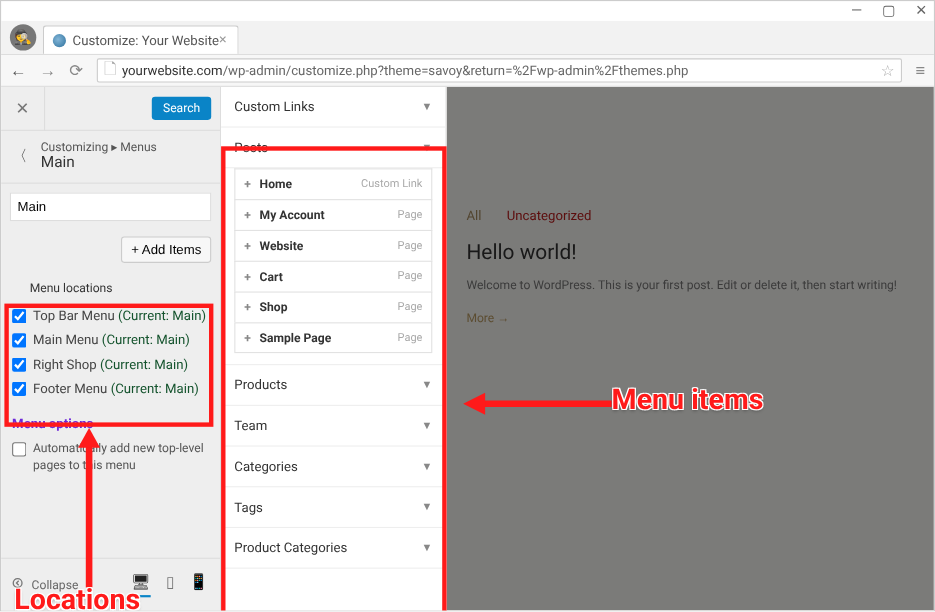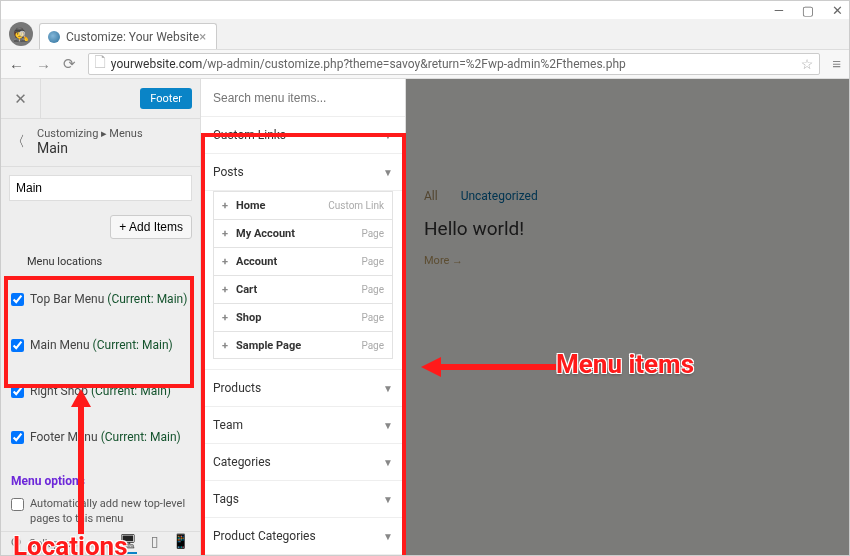--- a/index.html
+++ b/index.html
@@ -30,21 +30,21 @@
     .cz-breadcrumb { display: flex; align-items: center; padding: 8px 10px 10px; border-bottom: 1px solid #ddd; }
     .cz-back { font-size: 14px; color: #444; margin-right: 12px; }
     .cz-breadcrumb .bc { font-size: 11px; color: #555; }
     .cz-breadcrumb .bc strong { display: block; font-size: 14px; color: #333; font-weight: normal; }
     .cz-name { padding: 8px; }
     .cz-name input { width: 100%; height: 26px; border: 1px solid #ddd; padding: 0 6px; font-size: 12px; background: #fff; }
     .cz-add { display: flex; justify-content: flex-end; padding: 6px 8px 10px; }
     .cz-add button { border: 1px solid #ccc; background: #f7f7f7; padding: 4px 8px; font-size: 12px; border-radius: 3px; cursor: pointer; }
     .cz-section-h { padding: 6px 26px 6px; font-weight: normal; font-size: 11px; color: #333; }
     .cz-locs { padding: 2px 10px 6px; }
-    .cz-loc { display: flex; align-items: center; padding: 16px 0; font-size: 12px; color: #444; }
+    .cz-loc { display: flex; align-items: center; padding: 4px 0; font-size: 12px; color: #444; }
     .cz-loc input { margin-right: 6px; }
     .cz-loc .cur { color: #14532d; margin-left: 3px; text-align: center; }
     .cz-opts-h { padding: 8px 10px 4px; font-weight: bold; font-size: 12px; color: #6d28d9; }
     .cz-auto { padding: 4px 10px; display: flex; align-items: flex-start; font-size: 11px; color: #555; line-height: 1.4; }
     .cz-auto input { margin-right: 6px; margin-top: 2px; flex-shrink: 0; }
     .cz-bottom { margin-top: auto; height: 48px; border-top: 1px solid #ddd; display: flex; align-items: center; padding: 0 10px; color: #666; font-size: 11px; }
     .cz-bottom .collapse svg { margin-right:5px; }
     .cz-bottom .devs { margin-left: auto; display: flex; gap: 14px; font-size: 14px; color: #777; }
     .cz-bottom .devs .active { color: #222; border-bottom: 2px solid #0a84c7; padding-bottom: 3px; }
 
@@ -60,21 +60,21 @@
     .mp-item .plus { color: #888; margin-right: 8px; font-weight: bold; }
     .mp-item .mp-label { color: #333; font-weight: bold; }
     .mp-item .mp-type { margin-left: auto; color: #aaa; font-size: 10px; }
 
     .preview { flex: 1; background: #f7f6f3; position: relative; overflow:hidden; }
     .pv-cover { position: absolute; inset: 0; background: rgba(0,0,0,0.5); pointer-events: none; }
     .pv-logo { position: absolute; top: 20px; left: 50%; transform: translateX(48px); letter-spacing: 8px; color: #ddd; font-size: 16px; z-index: 2; }
     .pv-content { position: absolute; top: 110px; left: 18px; right: 10px; color: #555; }
     .pv-cats { font-size: 12px; color: #7a6; }
     .pv-cats .all { color: #a48a5f; margin-right: 20px; }
-    .pv-cats .uncat { color: #0369a1; }
+    .pv-cats .uncat { color: #b91c1c; }
     .pv-date { margin-top: 60px; font-size: 11px; color: #aaa; }
     .pv-date::before { content: ""; display: inline-block; width: 24px; height: 1px; background: #ccc; vertical-align: middle; margin-right: 12px; }
     .pv-title { margin-top: 14px; font-size: 19px; color: #333; }
     .pv-body { margin-top: 12px; font-size: 11px; color: #777; line-height: 1.5; }
     .pv-more { margin-top: 14px; font-size: 11px; color: #b89a62; }
 
     
     .hl-box { position: absolute; border: 4px solid #ff1a1a; pointer-events: none; z-index: 10; }
     .hl-locations { left: 3px; top: 197px; width: 190px; height: 112px; }
     .hl-menuitems { left: 200px; top: 54px; width: 205px; height: 478px; }
@@ -114,21 +114,21 @@
       <span class="star" style="margin-left:auto">☆</span>
     </div>
     <span class="menu">≡</span>
   </div>
 
   <div class="viewport">
 
     <div class="customizer">
       <div class="cz-top">
         <div class="cz-close">✕</div>
-        <div class="cz-saved">Footer</div>
+        <div class="cz-saved">Search</div>
       </div>
       <div class="cz-breadcrumb">
         <div class="cz-back">〈</div>
         <div class="bc">
           <span>Customizing ▸ Menus</span>
           <strong>Main</strong>
         </div>
       </div>
       <div class="cz-name">
         <input type="text" value="Main" style="">
@@ -177,23 +177,20 @@
         </span>
         <span class="devs">
           <span class="active">🖥</span>
           <span>▯</span>
           <span>📱</span>
         </span>
       </div>
     </div>
 
     <div class="menu-panel">
-      <div class="mp-search">
-        <input type="text" placeholder="Search menu items..." style="">
-      </div>
       <div class="mp-sec">
           <div class="mp-sec-h">
             <span>Custom Links</span>
             <span class="chev">▼</span>
           </div>
         </div>
       <div class="mp-sec">
           <div class="mp-sec-h">
             <span>Posts</span>
             <span class="chev">▼</span>
@@ -206,21 +203,21 @@
               <span class="mp-label">Home</span>
               <span class="mp-type">Custom Link</span>
             </div>
           <div class="mp-item">
               <span class="plus">+</span>
               <span class="mp-label">My Account</span>
               <span class="mp-type">Page</span>
             </div>
           <div class="mp-item">
               <span class="plus">+</span>
-              <span class="mp-label">Account</span>
+              <span class="mp-label">Website</span>
               <span class="mp-type">Page</span>
             </div>
           <div class="mp-item">
               <span class="plus">+</span>
               <span class="mp-label">Cart</span>
               <span class="mp-type">Page</span>
             </div>
           <div class="mp-item">
               <span class="plus">+</span>
               <span class="mp-label">Shop</span>
@@ -266,20 +263,21 @@
 
     </div>
 
     <div class="preview">
       <div class="pv-content">
         <div class="pv-cats">
           <span class="all">All</span>
           <span class="uncat">Uncategorized</span>
         </div>
         <div class="pv-title">Hello world!</div>
+        <div class="pv-body">Welcome to WordPress. This is your first post. Edit or delete it, then start writing!</div>
         <div class="pv-more">More →</div>
       </div>
       <div class="pv-cover"></div>
     </div>
 
     <div class="hl-box hl-locations"></div>
     <div class="hl-box hl-menuitems"></div>
 
     <svg class="arrow" style="left:65px; top:310px;" width="30" height="150">
       <line x1="15" y1="145" x2="15" y2="12" stroke="#ff1a1a" stroke-width="6"></line>

